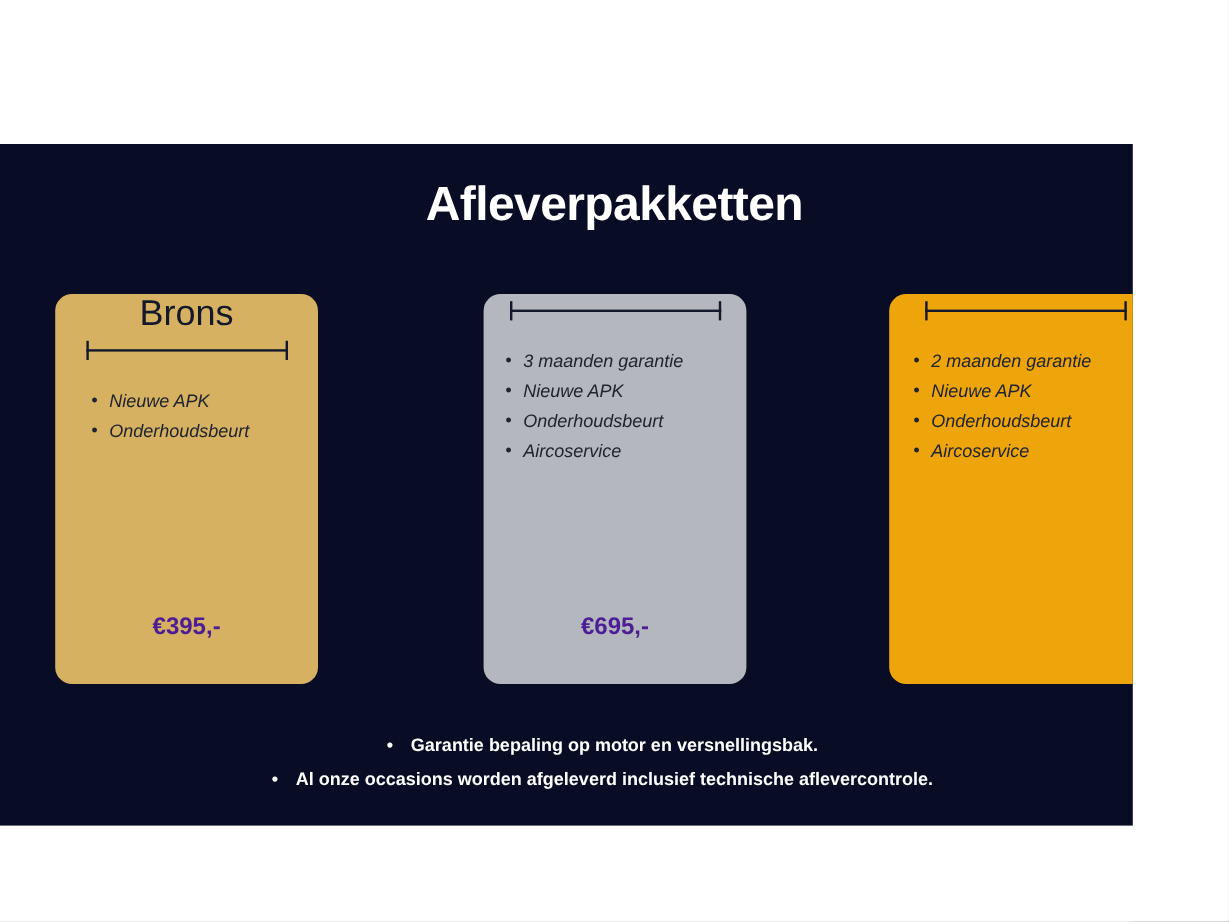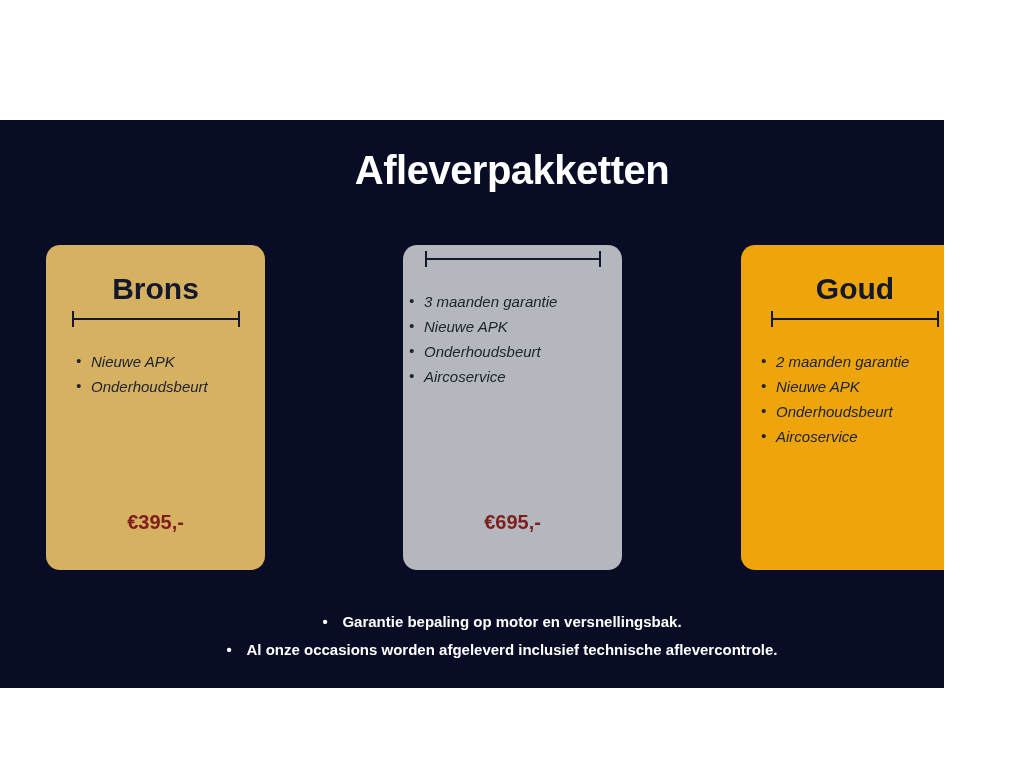--- a/index.html
+++ b/index.html
@@ -54,22 +54,22 @@
     padding: 0;
   }
   .card.bronze { left: 46px; background: #d6b161; }
   .card.silver { left: 403px; width: 219px; background: #b4b7bd; }
   .card.gold   { left: 741px; width: 228px; background: #eda50b; }
 
   .card-head {
     text-align: center;
     color: #13182c;
     font-size: 30px;
-    font-weight: bold;
-    padding-top: 27px;
+    font-weight: normal;
+    padding-top: 0;
     line-height: 1.1;
   }
   .rule {
     position: relative;
     margin: 6px auto 0 auto;
     height: 16px;
   }
   .rule .bar {
     position: absolute;
     left: 0;
@@ -93,41 +93,41 @@
 
   .features {
     list-style: none;
     margin: 22px 0 0 0;
     padding: 0 0 0 30px;
     color: #20242f;
     font-size: 15px;
     line-height: 25px;
     font-style: italic;
   }
-  .card.silver .features { padding-left: 6px; }
+  .card.silver .features { padding-left: 18px; }
   .card.gold .features { padding-left: 20px; }
   .features li {
     position: relative;
     padding-left: 15px;
   }
   .features li::before {
     content: "•";
     position: absolute;
     left: 0;
     top: -1px;
     font-size: 15px;
     color: #20242f;
   }
   .price {
     position: absolute;
     left: 0;
     bottom: 36px;
     width: 100%;
     text-align: center;
-    color: #7f1d1d;
+    color: #4c1d95;
     font-size: 20px;
     font-weight: bold;
   }
   .notes {
     position: absolute;
     left: 0;
     top: 588px;
     width: 1024px;
     color: #ffffff;
     font-size: 15px;
@@ -180,21 +180,20 @@
       <ul class="features">
         <li>3 maanden garantie</li>
         <li>Nieuwe APK</li>
         <li>Onderhoudsbeurt</li>
         <li>Aircoservice</li>
       </ul>
       <div class="price">€695,-</div>
     </div>
 
     <div class="card gold">
-      <div class="card-head">Goud</div>
       <div class="rule gold-rule">
         <span class="cap left"></span>
         <span class="bar"></span>
         <span class="cap right"></span>
       </div>
       <ul class="features">
         <li>2 maanden garantie</li>
         <li>Nieuwe APK</li>
         <li>Onderhoudsbeurt</li>
         <li>Aircoservice</li>

